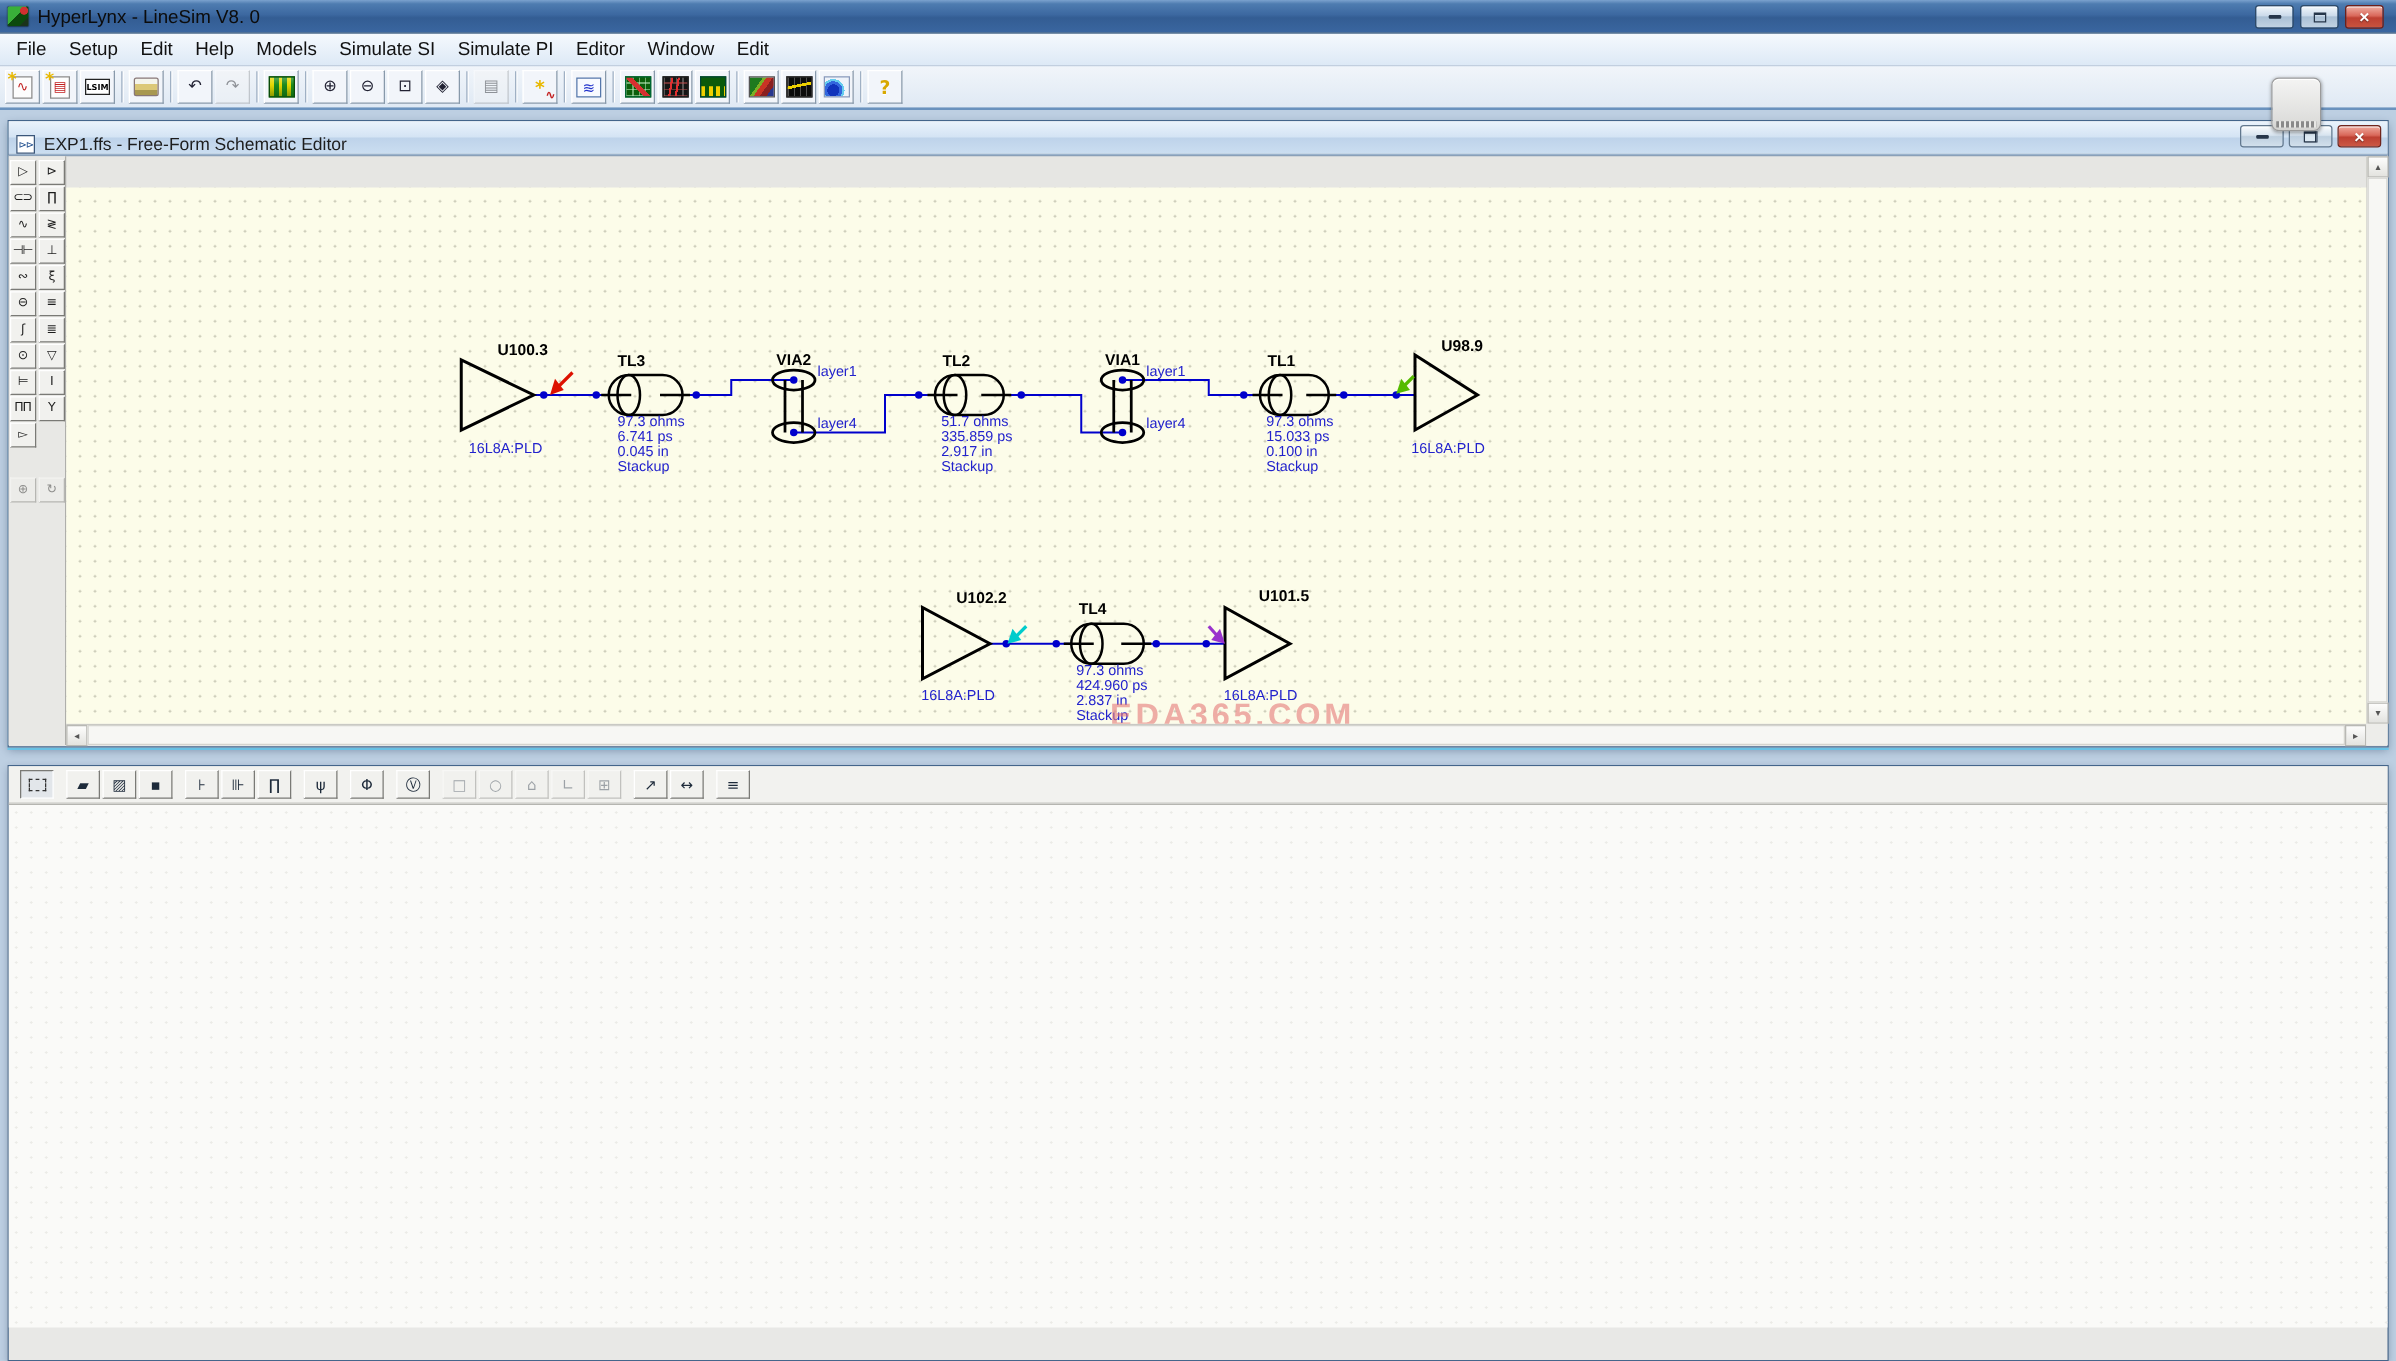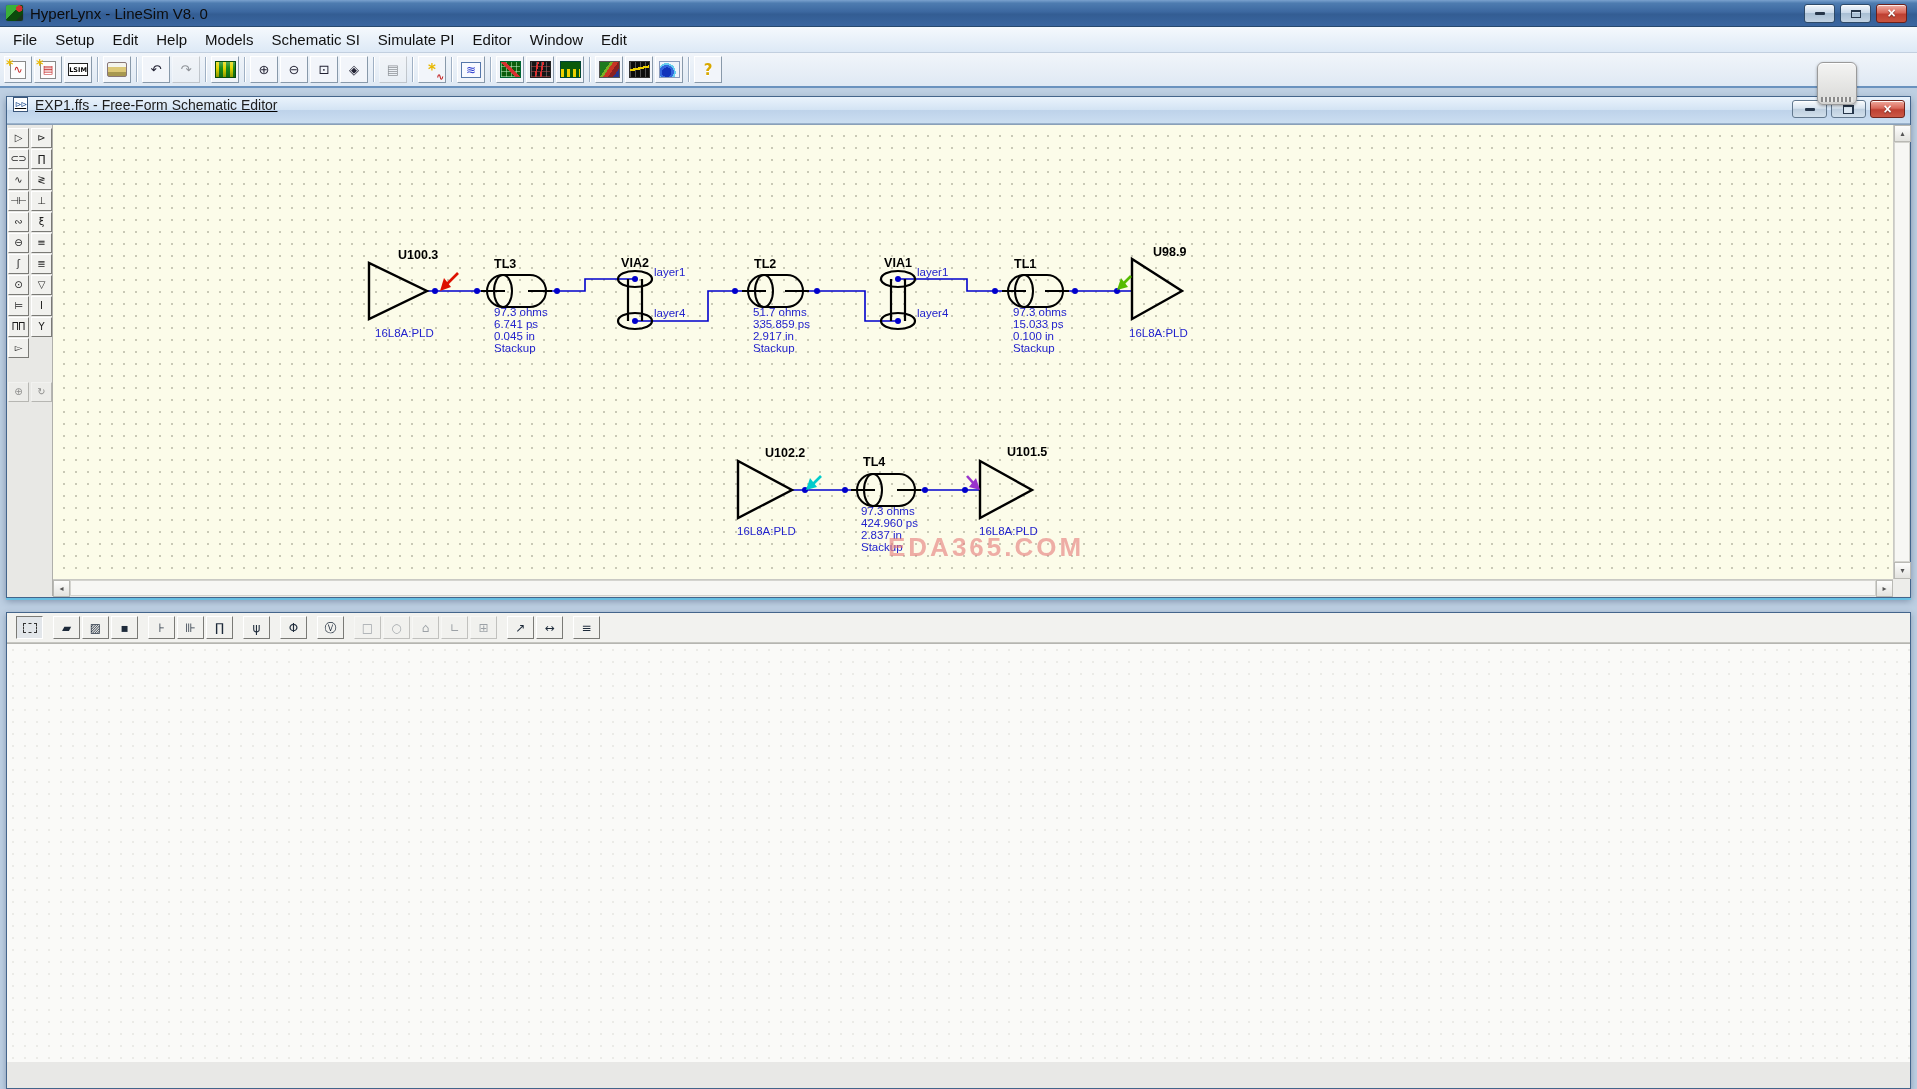--- a/index.html
+++ b/index.html
@@ -72,22 +72,22 @@
       repeating-linear-gradient(90deg,rgba(255,255,255,.28) 0 1px,transparent 1px 5px);}
   .i-3d{width:21px;height:17px;border:1px solid #8899BB;
     background:radial-gradient(circle at 35% 68%,#1133BB 0 30%,#3366DD 30% 45%,#66CCEE 45% 56%,#EEF3FA 56%);}
   .i-help{font-size:15px;font-weight:bold;color:#D8A800;text-shadow:0 1px 0 #FFF;}
 
   
   .workspace{position:absolute;left:0;top:88px;width:100%;height:1001px;background:#BDCFE2;}
 
   
   .child{position:absolute;border:1px solid #44658B;background:#E8E8E6;box-shadow:0 2px 6px rgba(30,50,80,.35);}
-  .child .ctitle{height:27px;display:flex;align-items:flex-start;padding:0 6px;
-    border-bottom:1px solid #9AB2CC;position:relative;text-decoration:underline;}
+  .child .ctitle{height:27px;display:flex;align-items:flex-end;padding:0 6px;
+    border-bottom:1px solid #9AB2CC;position:relative;}
   .schem{left:6px;top:8px;width:1905px;height:502px;box-shadow:0 2px 0 rgba(90,200,240,.75),0 3px 7px rgba(30,50,80,.4);}
   .schem .ctitle{background:linear-gradient(180deg,#EAF3FC 0,#D4E4F4 48%,#BED3EA 52%,#CBDEF1 100%);}
   .pdn{left:6px;top:524px;width:1905px;height:477px;}
   .pdn .ctitle{height:26px;background:linear-gradient(180deg,#E4ECF4,#C9D6E3);}
   .ctitle .ctext{font-size:14px;color:#1d1d1d;margin-left:7px;}
   .pdn .ctitle .ctext{color:#333;}
   .schem-icon{width:15px;height:15px;background:#FFF;border:1px solid #3A567A;display:flex;align-items:center;justify-content:center;}
   .schem-icon::before{content:"\22B3\22B3";font-size:8px;color:#1A4A8C;letter-spacing:-1px;}
   .pdn-icon{width:15px;height:15px;border:1px solid #56687A;
     background-color:#E8F0E8;
@@ -108,21 +108,21 @@
     display:grid;grid-template-columns:21px 21px;gap:1px 2px;align-content:start;justify-content:center;padding-top:3px;}
   .palbtn{width:21px;height:20px;padding:0;background:#F1F1EE;border:1px solid;border-color:#FFF #7A7A76 #7A7A76 #FFF;
     display:flex;align-items:center;justify-content:center;cursor:default;}
   .palbtn.disabled{opacity:.45;}
   .pglyph{font-family:"DejaVu Sans",sans-serif;font-size:10px;color:#1c1c1c;line-height:1;letter-spacing:-1px;}
   .pal-gap{grid-column:1 / span 2;height:22px;}
   .pal-blank{width:21px;height:20px;}
 
   .canvas-wrap{position:relative;overflow:hidden;background-color:#FCFCE9;
     background-image:radial-gradient(circle,#C9C9B6 0.8px,transparent 1px);
-    background-size:12px 12px;background-position:5px 5px;}
+    background-size:12px 12px;background-position:5px 5px;margin-top:25px;}
   .schem-svg{position:absolute;left:0;top:0;}
 
   
   .vscroll{display:flex;flex-direction:column;background:#F0F0ED;border-left:1px solid #C9C9C4;}
   .hscroll{display:flex;background:#F0F0ED;border-top:1px solid #C9C9C4;}
   .sbtn{width:17px;height:17px;background:linear-gradient(180deg,#FDFDFC,#E3E3DF);border:1px solid #B9B9B4;
     display:flex;align-items:center;justify-content:center;padding:0;}
   .sbtn::before{font-size:8px;color:#555;font-family:"DejaVu Sans",sans-serif;}
   .a-l::before{content:"\25C2";} .a-r::before{content:"\25B8";}
   .a-u::before{content:"\25B4";} .a-d::before{content:"\25BE";}
@@ -176,21 +176,21 @@
         <span class="g-x"></span>
       </button>
   </div>
 
   <div class="menubar">
       <div class="menu-item">File</div>
       <div class="menu-item">Setup</div>
       <div class="menu-item">Edit</div>
       <div class="menu-item">Help</div>
       <div class="menu-item">Models</div>
-      <div class="menu-item">Schematic SI</div>
+      <div class="menu-item">Simulate SI</div>
       <div class="menu-item">Simulate PI</div>
       <div class="menu-item">Editor</div>
       <div class="menu-item">Window</div>
       <div class="menu-item">Edit</div>
     </div>
 
   <div class="toolbar">
       <button class="tbtn">
         <span class="ticon i-doc spark">∿</span>
       </button>

